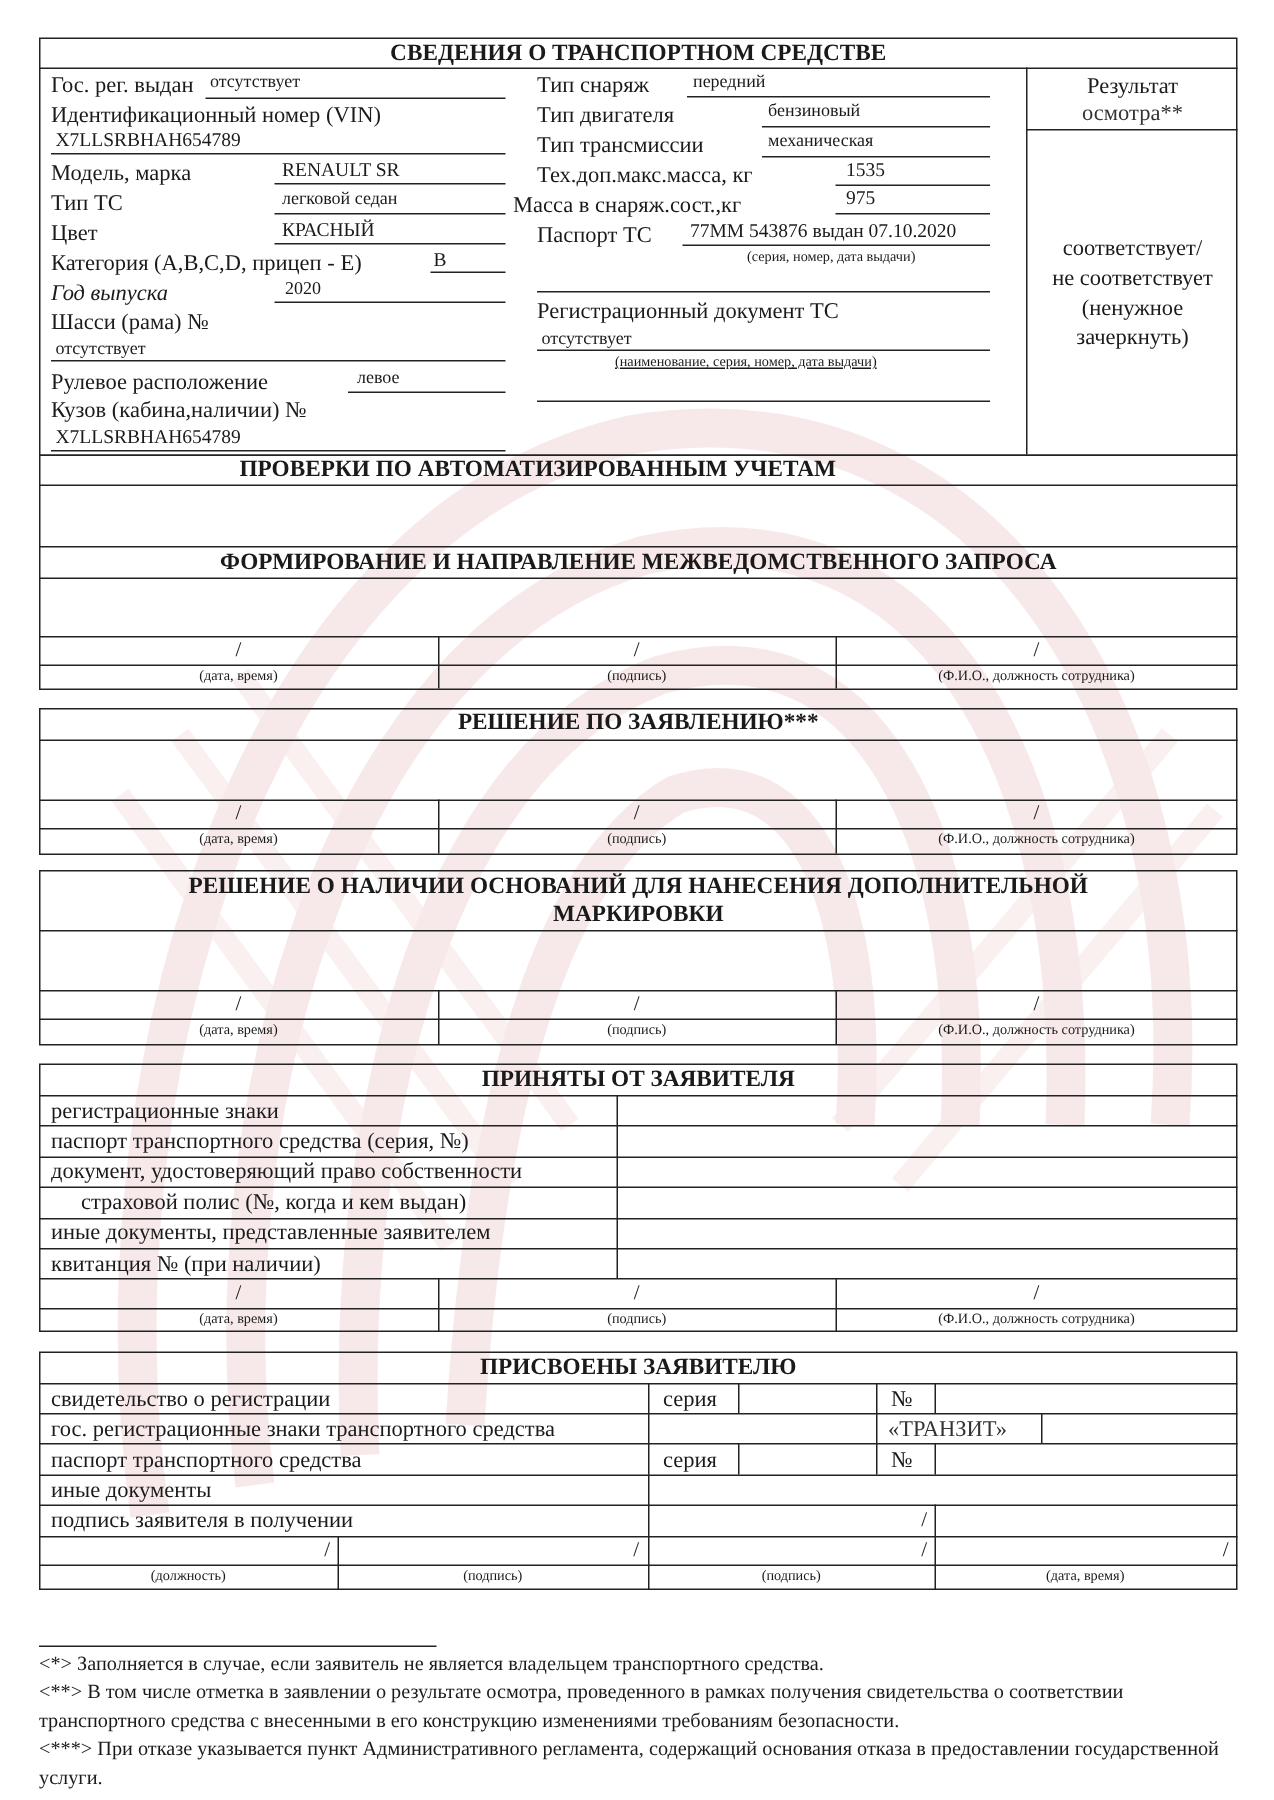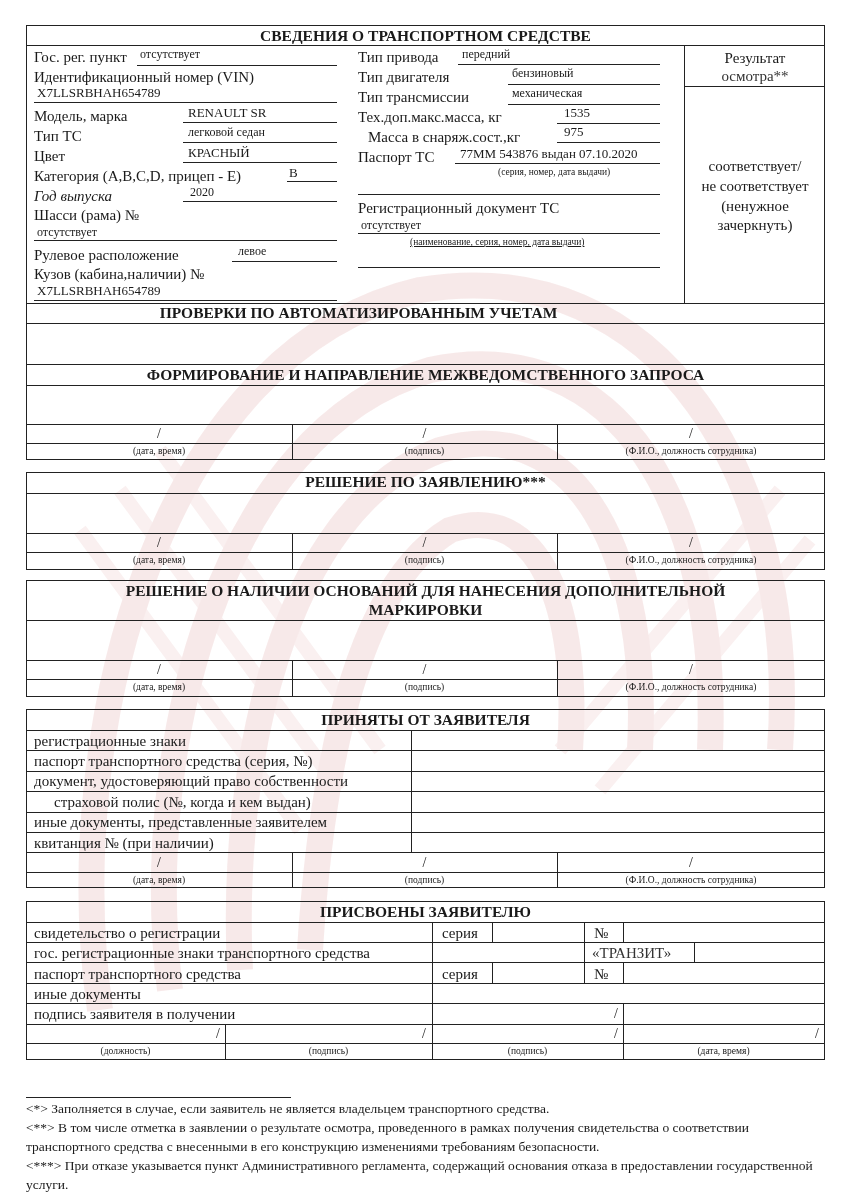--- a/index.html
+++ b/index.html
@@ -41,21 +41,21 @@
     <line x1="560" y1="560" x2="770" y2="310"></line>
   </g>
 </svg>
 
 <div class="box" style="left:26px; top:25px; width:799px; height:279px;"></div>
 <div class="hd abs" style="left:26px; top:26px; width:799px;">СВЕДЕНИЯ О ТРАНСПОРТНОМ СРЕДСТВЕ</div>
 <div class="hline" style="left:26px; top:45px; width:799px;"></div>
 <div class="vline" style="left:684px; top:45px; height:258px;"></div>
 <div class="hline" style="left:684px; top:86px; width:141px;"></div>
 
-<span class="t15 abs" style="left:34px; top:48px;">Гос. рег. пункт</span>
+<span class="t15 abs" style="left:34px; top:48px;">Гос. рег. выдан</span>
 <span class="t12 abs" style="left:140px; top:47px;">отсутствует</span>
 <div class="ul" style="left:137px; top:65px; width:200px;"></div>
 
 <span class="t15 abs" style="left:34px; top:68px;">Идентификационный номер (VIN)</span>
 <span class="t13 abs" style="left:37px; top:85px;">X7LLSRBHAH654789</span>
 <div class="ul" style="left:34px; top:102px; width:303px;"></div>
 
 <span class="t15 abs" style="left:34px; top:107px;">Модель, марка</span>
 <span class="t13 abs" style="left:188px; top:105px;">RENAULT SR</span>
 <div class="ul" style="left:183px; top:122px; width:154px;"></div>
@@ -81,37 +81,37 @@
 <div class="ul" style="left:34px; top:240px; width:303px;"></div>
 
 <span class="t15 abs" style="left:34px; top:246px;">Рулевое расположение</span>
 <span class="t12 abs" style="left:238px; top:244px;">левое</span>
 <div class="ul" style="left:232px; top:261px; width:105px;"></div>
 
 <span class="t15 abs" style="left:34px; top:265px;">Кузов (кабина,наличии) №</span>
 <span class="t13 abs" style="left:37px; top:283px;">X7LLSRBHAH654789</span>
 <div class="ul" style="left:34px; top:300px; width:303px;"></div>
 
-<span class="t15 abs" style="left:358px; top:48px;">Тип привода</span>
+<span class="t15 abs" style="left:358px; top:48px;">Тип снаряж</span>
 <span class="t12 abs" style="left:462px; top:47px;">передний</span>
 <div class="ul" style="left:458px; top:64px; width:202px;"></div>
 
 <span class="t15 abs" style="left:358px; top:68px;">Тип двигателя</span>
 <span class="t12 abs" style="left:512px; top:66px;">бензиновый</span>
 <div class="ul" style="left:508px; top:84px; width:152px;"></div>
 
 <span class="t15 abs" style="left:358px; top:88px;">Тип трансмиссии</span>
 <span class="t12 abs" style="left:512px; top:86px;">механическая</span>
 <div class="ul" style="left:508px; top:104px; width:152px;"></div>
 
 <span class="t15 abs" style="left:358px; top:108px;">Тех.доп.макс.масса, кг</span>
 <span class="t13 abs" style="left:564px; top:105px;">1535</span>
 <div class="ul" style="left:557px; top:123px; width:103px;"></div>
 
-<span class="t15 abs" style="left:368px; top:128px;">Масса в снаряж.сост.,кг</span>
+<span class="t15 abs" style="left:342px; top:128px;">Масса в снаряж.сост.,кг</span>
 <span class="t13 abs" style="left:564px; top:124px;">975</span>
 <div class="ul" style="left:557px; top:142px; width:103px;"></div>
 
 <span class="t15 abs" style="left:358px; top:148px;">Паспорт ТС</span>
 <span class="t13 abs" style="left:460px; top:146px;">77ММ 543876 выдан 07.10.2020</span>
 <div class="ul" style="left:455px; top:163px; width:205px;"></div>
 <span class="t9 abs" style="left:498px; top:167px;">(серия, номер, дата выдачи)</span>
 
 <div class="ul" style="left:358px; top:194px; width:302px;"></div>
 <span class="t15 abs" style="left:358px; top:199px;">Регистрационный документ ТС</span>

